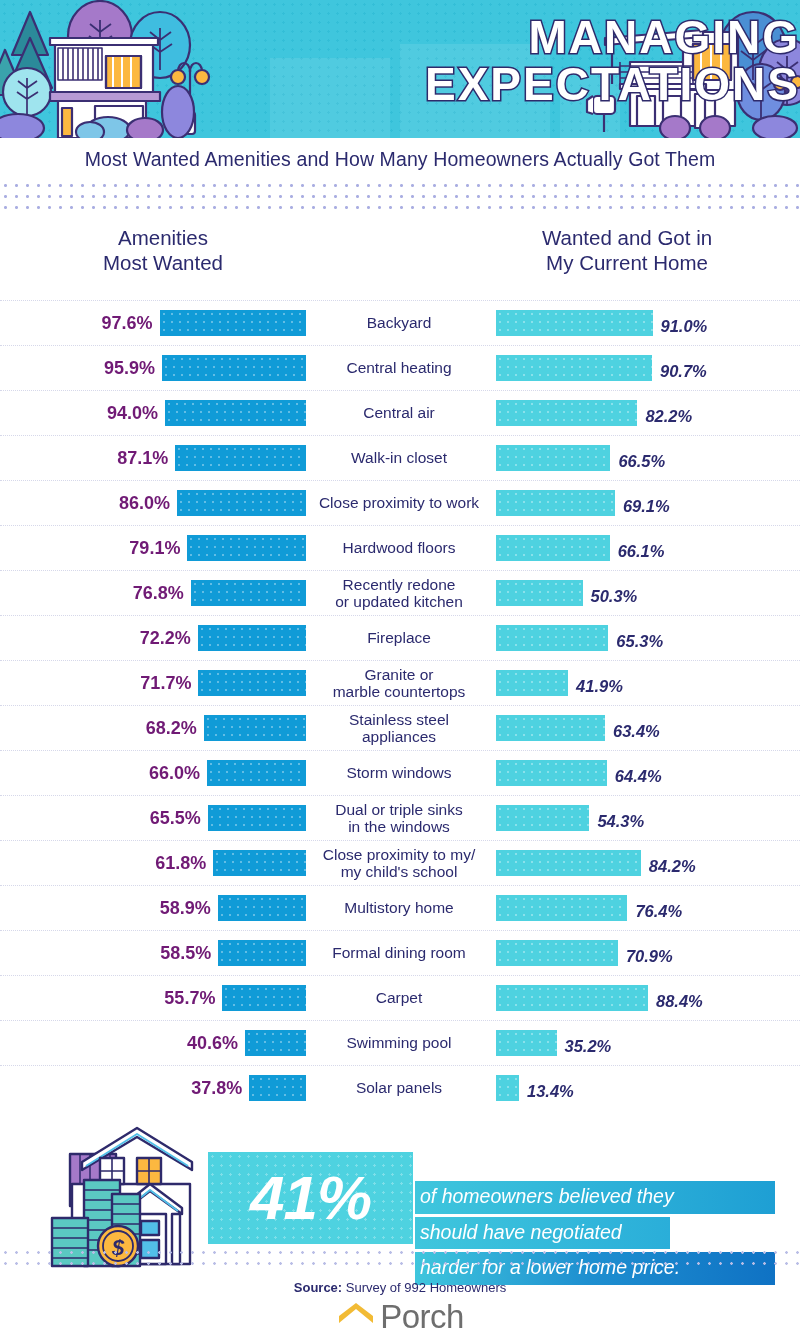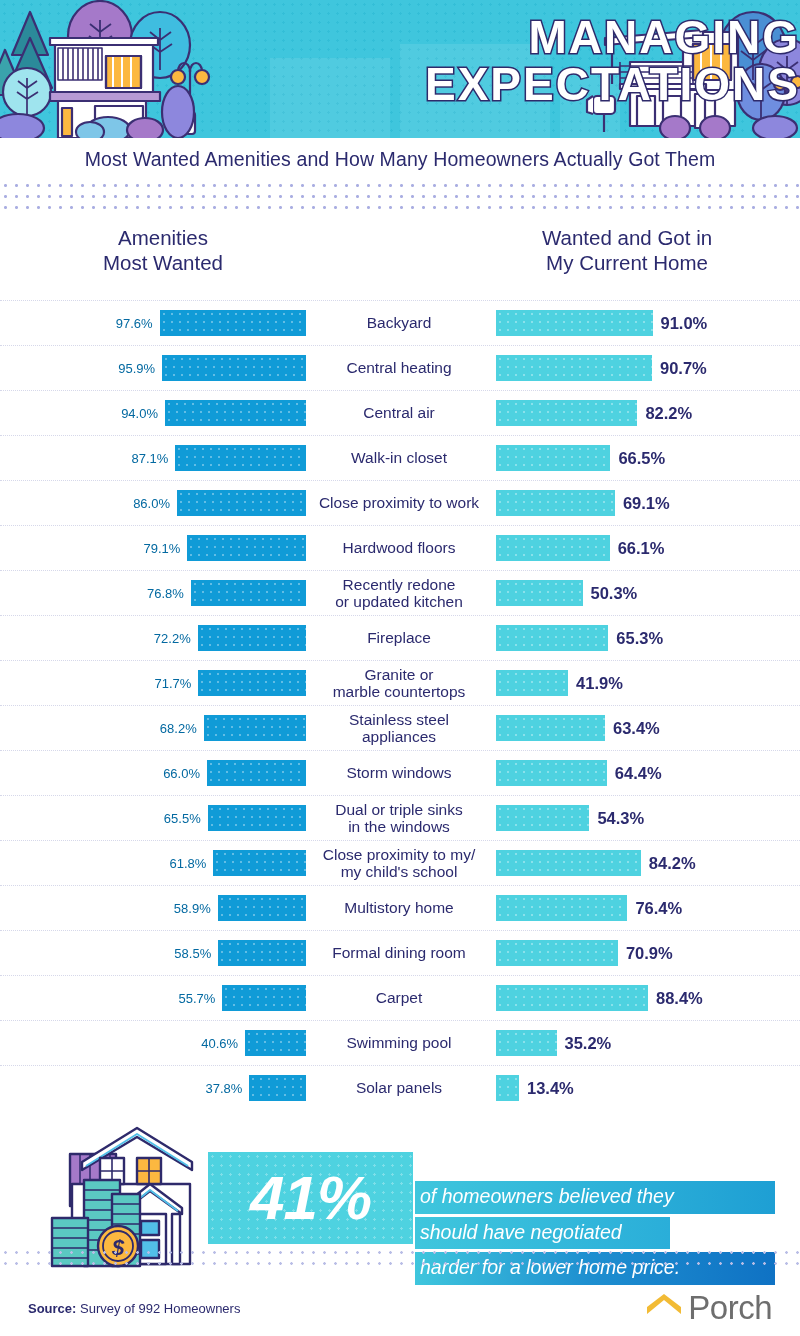--- a/index.html
+++ b/index.html
@@ -96,23 +96,23 @@
   .row:first-of-type { border-top:1px dotted #d6d8ea; }
 
   .left-cell {
     width:306px;
     display:flex;
     align-items:center;
     justify-content:flex-end;
     padding-right:0;
   }
   .lval {
-    font-size:13px;
-    font-weight:normal;
-    color:#0369a1;
+    font-size:18px;
+    font-weight:bold;
+    color:#701a75;
     margin-right:7px;
     white-space:nowrap;
   }
   .bar {
     height:26px;
     position:relative;
   }
   .bar-dots {
     position:absolute; inset:0;
     background-image:radial-gradient(rgba(255,255,255,.34) 1px, transparent 1.3px);
@@ -125,22 +125,23 @@
     width:186px;
     text-align:center;
     font-size:15.5px;
     line-height:1.12;
     color:#2b2a6e;
     padding:0 2px;
   }
   .right-cell {
     flex:1;
     display:flex;
-    align-items:center;
+    align-items:flex-end;
     padding-left:4px;
+    font-style:italic;
   }
   .rval {
     font-size:16.5px;
     font-weight:bold;
     color:#2b2a6e;
     margin-left:8px;
     white-space:nowrap;
   }
 
   
@@ -199,20 +200,21 @@
     width:800px; height:22px;
     background-image:radial-gradient(#b9bde6 1.2px, transparent 1.5px);
     background-size:11px 11px;
   }
   .footer {
     position:absolute;
     left:0; top:1280px;
     width:800px; height:56px;
     display:flex; align-items:center; justify-content:space-between;
     padding:0 28px;
+    flex-direction:column;
   }
   .source {
     font-size:13px;
     color:#2b2a6e;
   }
   .source b { font-weight:bold; }
   .logo { display:flex; align-items:center; gap:4px; }
   .logo-word { font-size:33px; color:#6e6e6e; letter-spacing:-.5px; }
 </style>
 </head>

